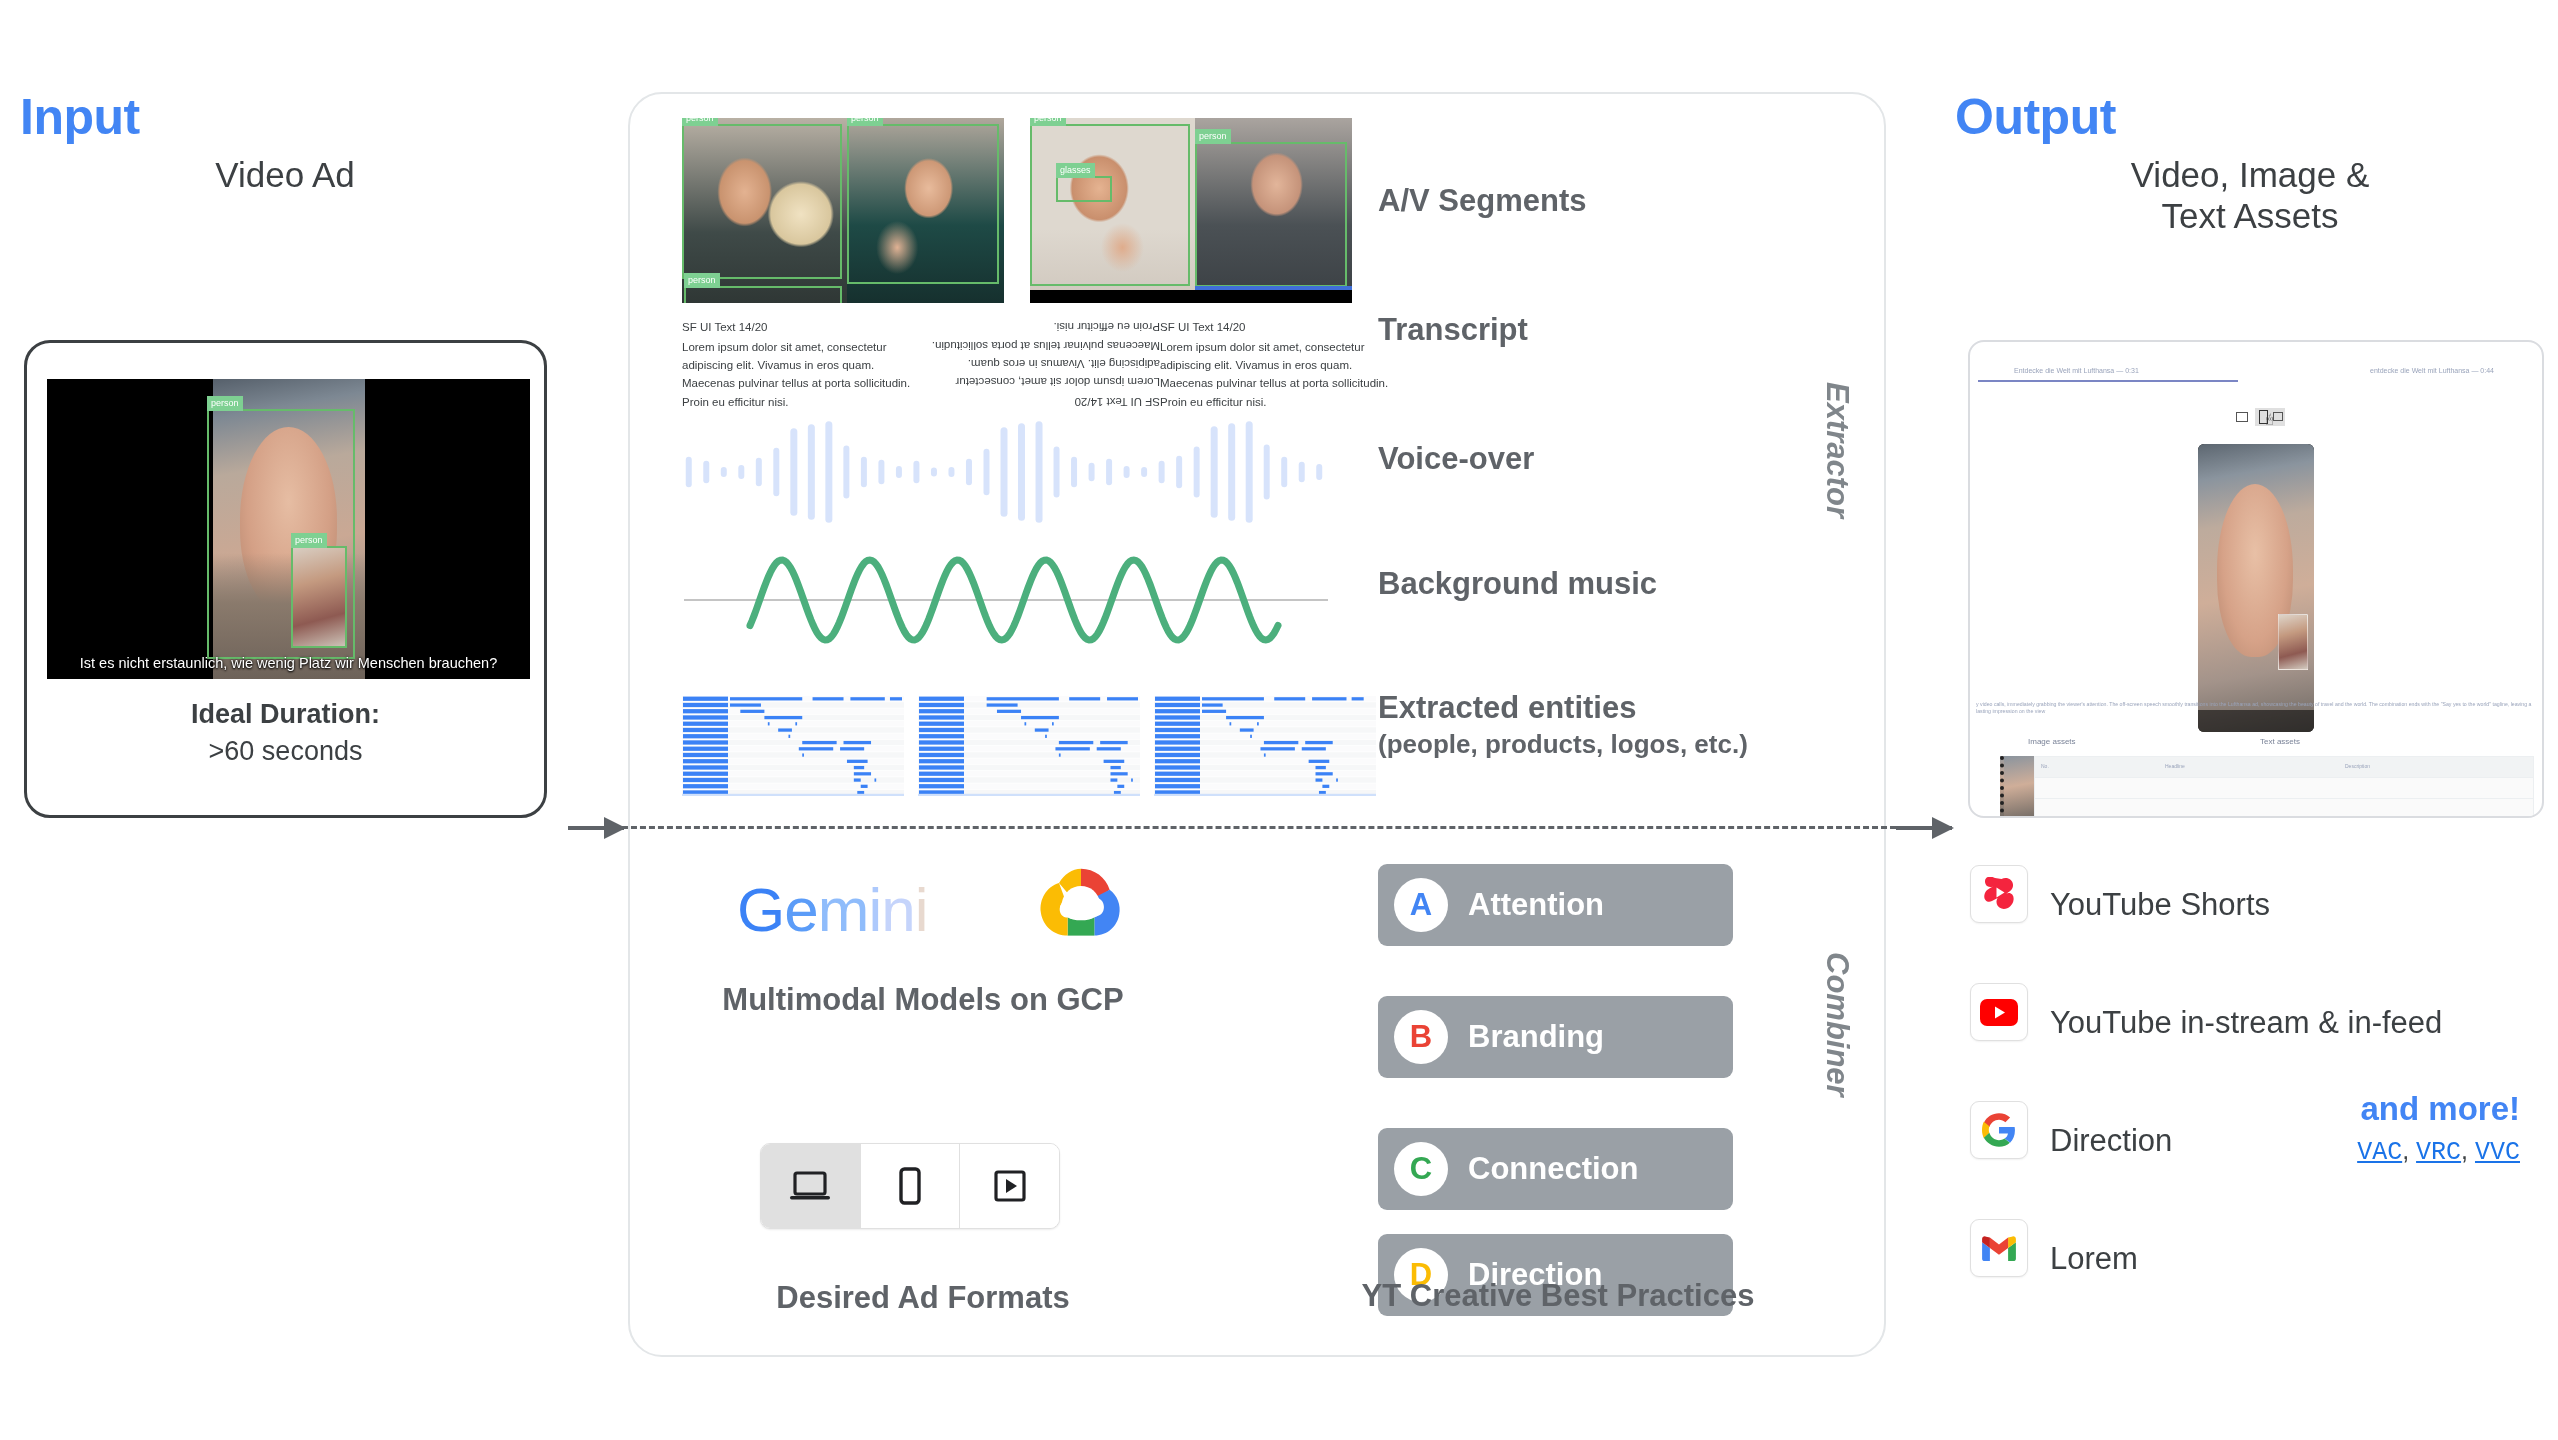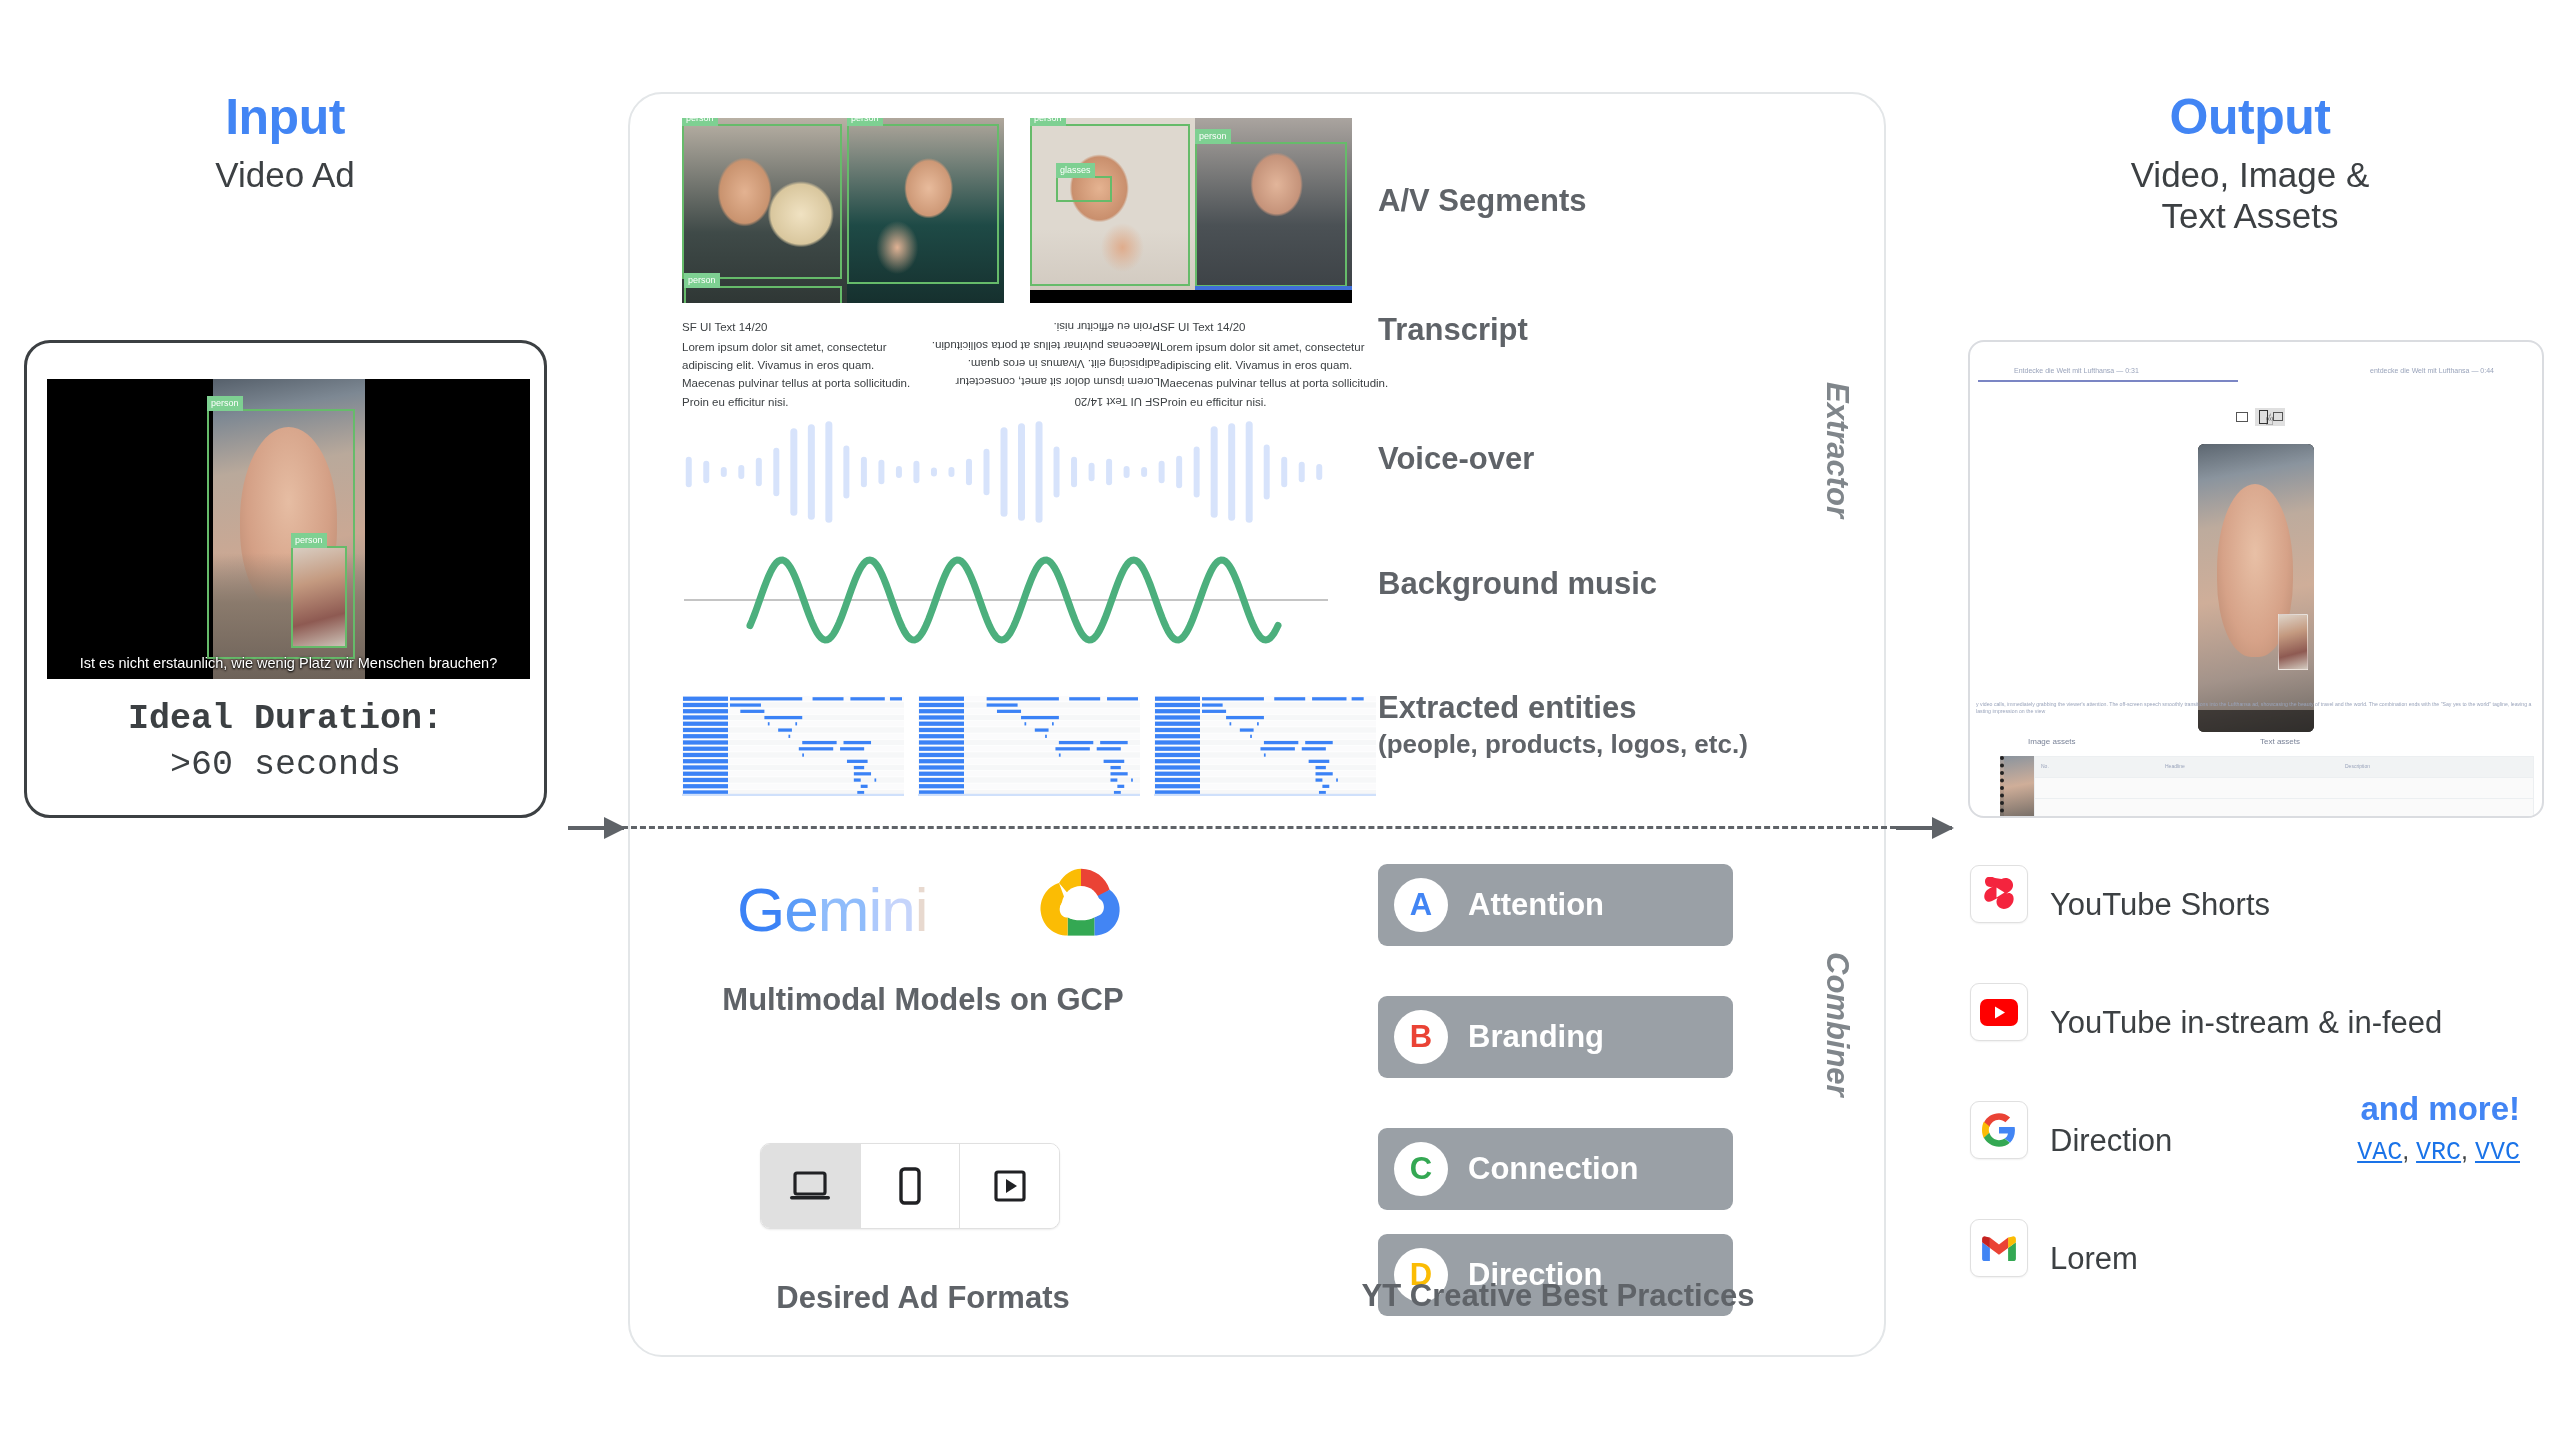--- a/index.html
+++ b/index.html
@@ -7,21 +7,21 @@
     width: 2558px; height: 1440px;
     background: #ffffff;
     font-family: "Liberation Sans", sans-serif;
     overflow: hidden;
   }
   #stage { position: relative; width: 2558px; height: 1440px; }
 
   
   .col-title {
     font-size: 50px; font-weight: bold; color: #4285F4;
-    text-align: center; letter-spacing: -0.5px;
+    letter-spacing: -0.5px;
   }
   .col-sub {
     font-size: 35px; color: #3c4043; text-align: center;
     line-height: 1.18; margin-top: 8px; font-weight: 400;
   }
 
   
   #input-col { position: absolute; left: 20px; top: 88px; width: 530px; }
   #input-card {
     position: absolute; left: 24px; top: 340px;
@@ -60,21 +60,21 @@
     position: absolute; background: linear-gradient(165deg,#d9cfc4 0%,#c49a80 35%,#8e5a52 70%,#cfc6bb 100%);
   }
   #vid-caption {
     position: absolute; left: 0; bottom: 8px; width: 100%;
     text-align: center; color: #fff; font-size: 14.5px;
     text-shadow: 0 0 3px #000, 0 1px 2px #000; white-space: nowrap;
     font-family: "Liberation Sans", sans-serif;
   }
   #input-duration {
     position: absolute; left: 0; top: 356px; width: 100%;
-    text-align: center; font-size: 35px; color: #3c4043; font-weight: bold; font-family: Liberation Mono, monospace;
+    text-align: center; font-size: 27px; color: #3c4043; font-weight: bold;
   }
   #input-duration .d2 { display:block; font-weight: 400; margin-top: 6px; }
 
   
   #pipeline {
     position: absolute; left: 628px; top: 92px;
     width: 1258px; height: 1265px;
     border: 2px solid #e3e6e8; border-radius: 34px; background: #fff;
   }
   #divider-dash {

